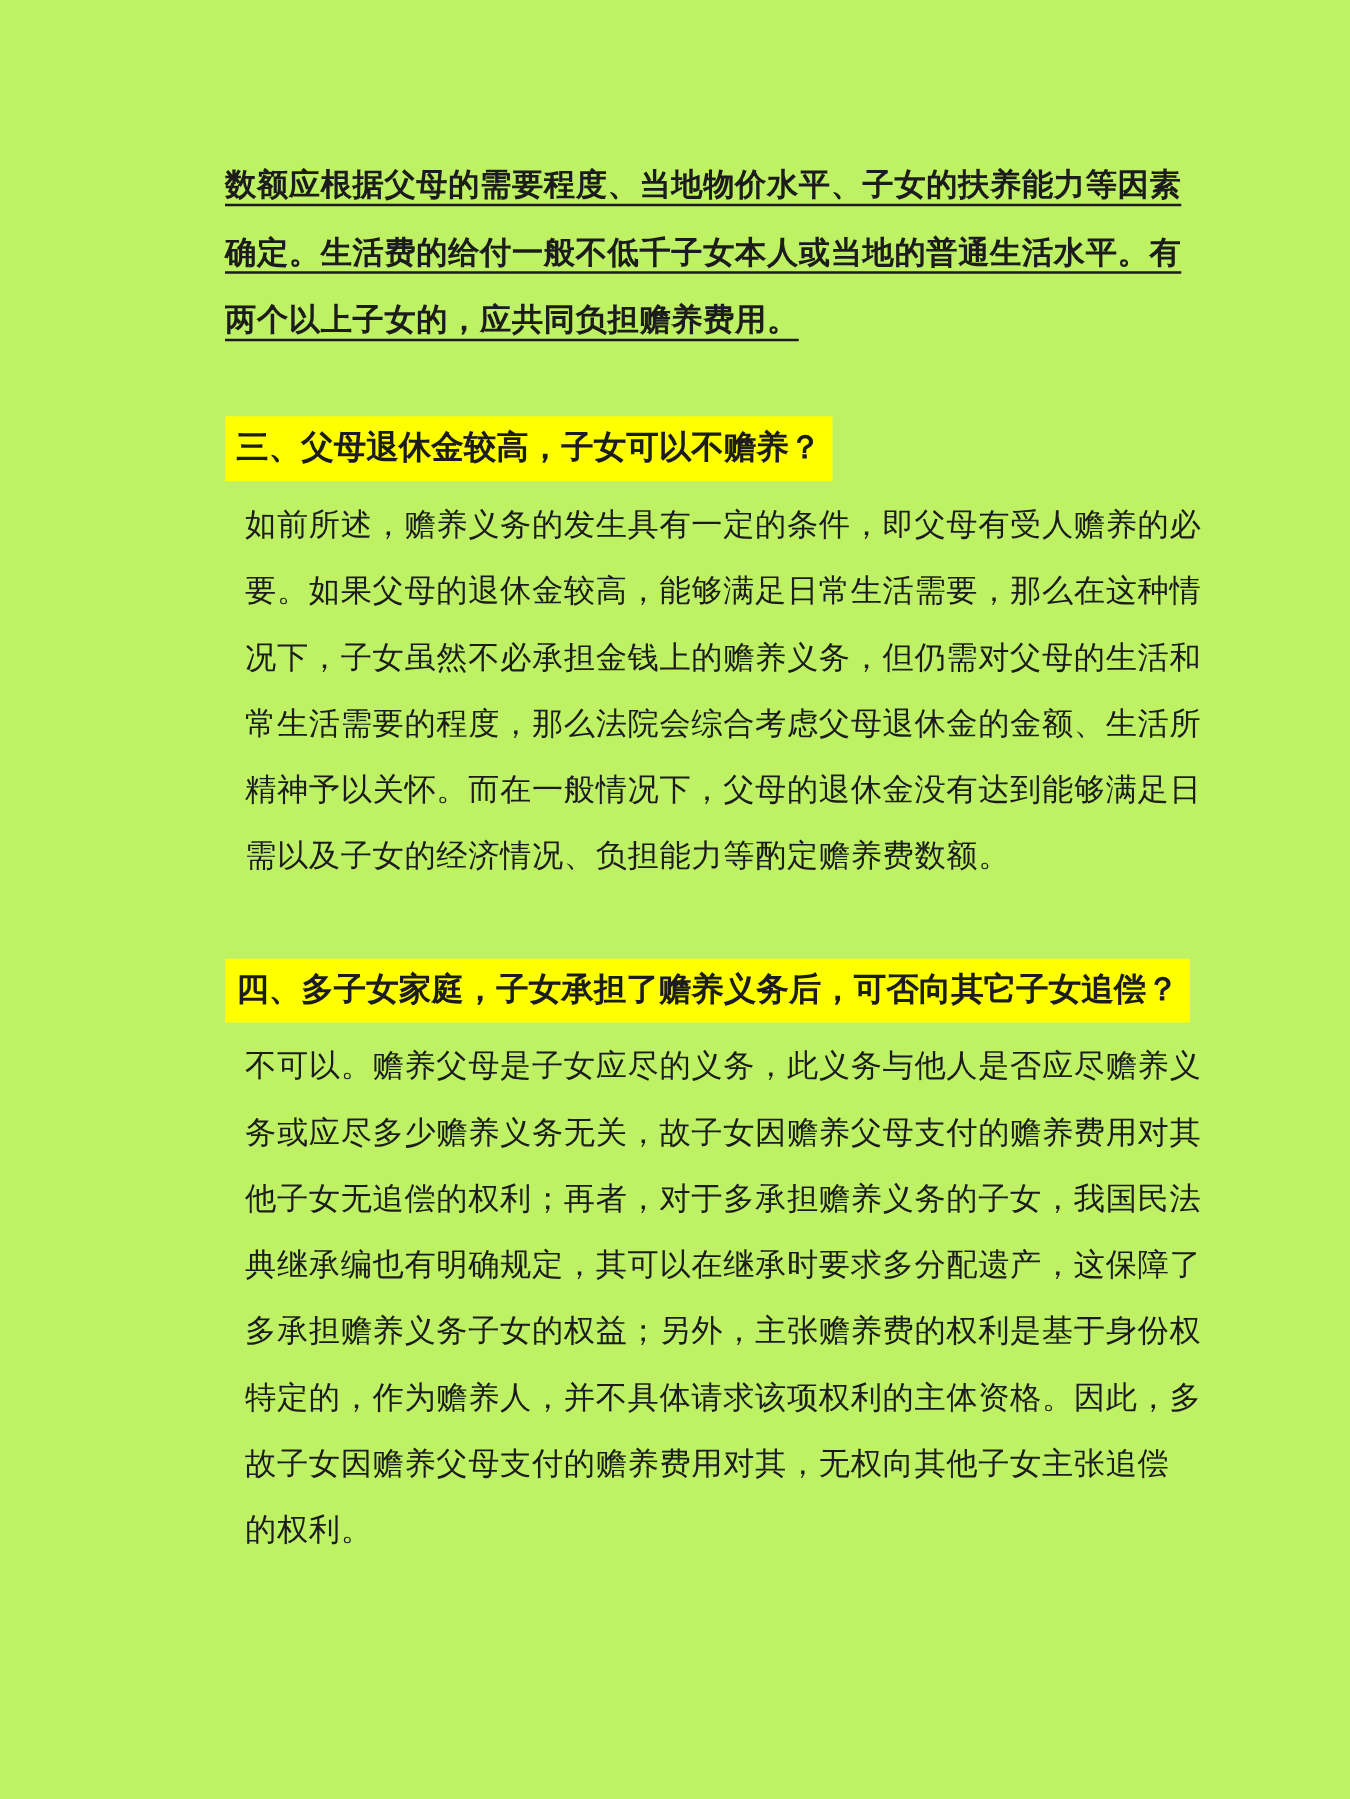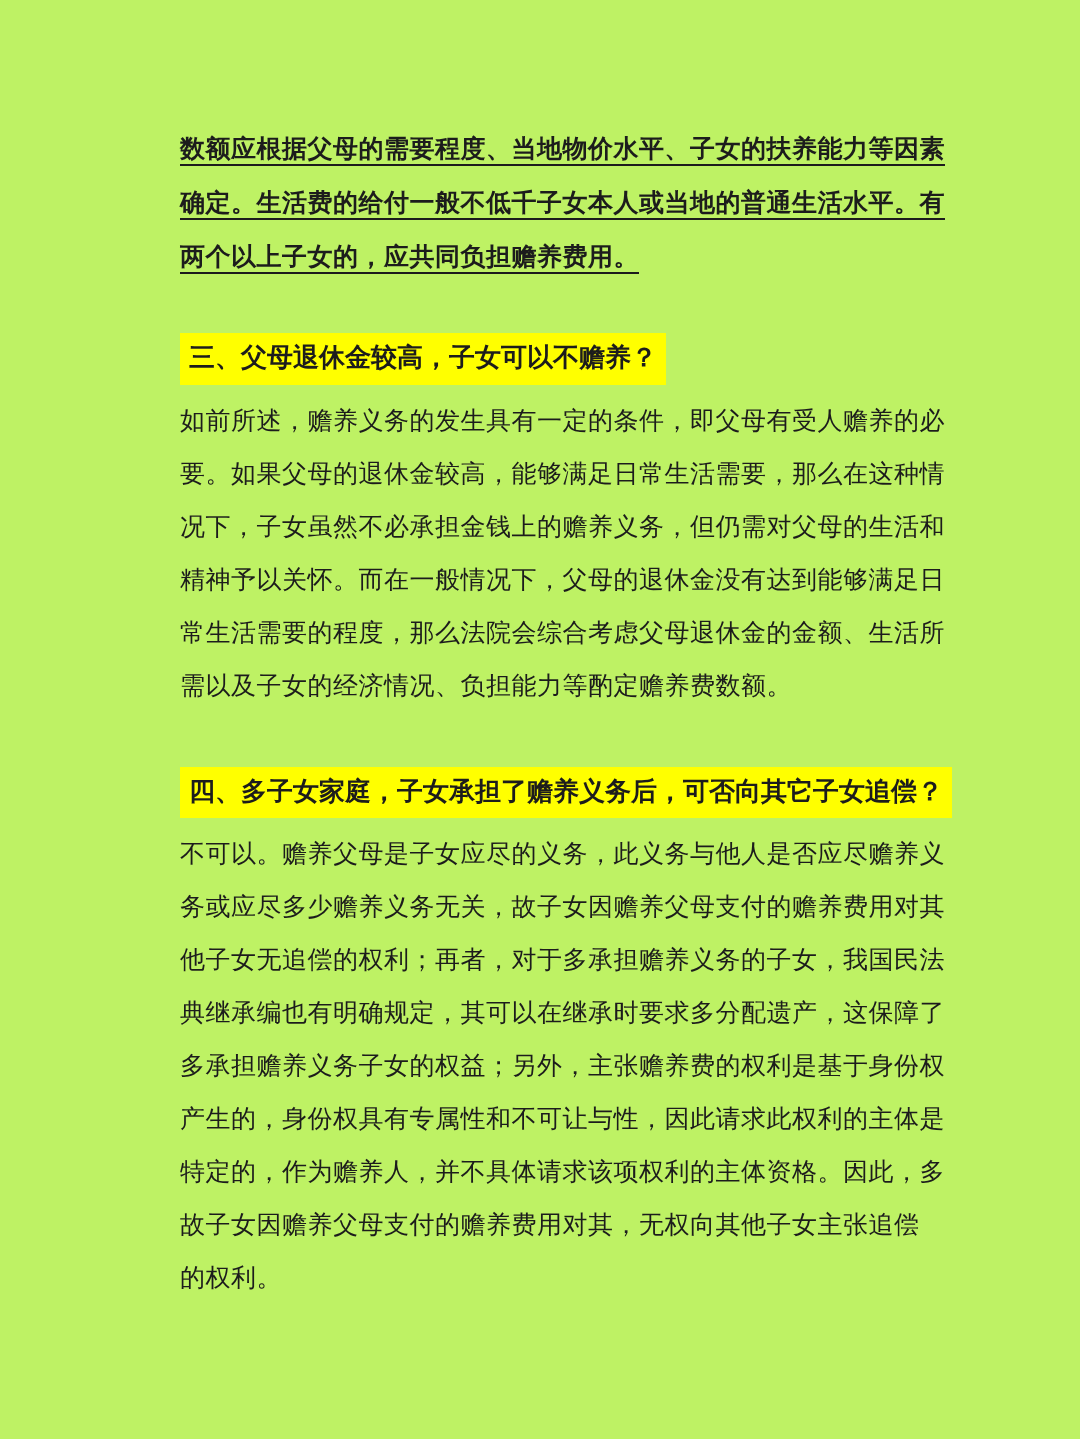--- a/index.html
+++ b/index.html
@@ -44,21 +44,21 @@
   .heading{
     display:inline-block;
     background:var(--highlight);
     font-size:26px;
     font-weight:700;
     line-height:1.1;
     padding:11px 9px 12px 9px;
     white-space:nowrap;
   }
   .section-body{
-    margin:0 0 55px 0;
+    margin:0 0 55px 16px;
   }
 </style>
 </head>
 <body>
 
 <div class="page">
   <div class="content">
 
     <div class="intro">
       <div class="line">数额应根据父母的需要程度、当地物价水平、子女的扶养能力等因素</div>
@@ -67,35 +67,34 @@
     </div>
 
     <div class="heading-row">
       <span class="heading">三、父母退休金较高，子女可以不赡养？</span>
     </div>
 
     <div class="section-body">
       <div class="line">如前所述，赡养义务的发生具有一定的条件，即父母有受人赡养的必</div>
       <div class="line">要。如果父母的退休金较高，能够满足日常生活需要，那么在这种情</div>
       <div class="line">况下，子女虽然不必承担金钱上的赡养义务，但仍需对父母的生活和</div>
+      <div class="line">常生活需要的程度，那么法院会综合考虑父母退休金的金额、生活所</div>
       <div class="line">精神予以关怀。而在一般情况下，父母的退休金没有达到能够满足日</div>
-      <div class="line">常生活需要的程度，那么法院会综合考虑父母退休金的金额、生活所</div>
       <div class="line">需以及子女的经济情况、负担能力等酌定赡养费数额。</div>
     </div>
 
     <div class="heading-row">
       <span class="heading">四、多子女家庭，子女承担了赡养义务后，可否向其它子女追偿？</span>
     </div>
 
     <div class="section-body">
       <div class="line">不可以。赡养父母是子女应尽的义务，此义务与他人是否应尽赡养义</div>
       <div class="line">务或应尽多少赡养义务无关，故子女因赡养父母支付的赡养费用对其</div>
       <div class="line">他子女无追偿的权利；再者，对于多承担赡养义务的子女，我国民法</div>
       <div class="line">典继承编也有明确规定，其可以在继承时要求多分配遗产，这保障了</div>
       <div class="line">多承担赡养义务子女的权益；另外，主张赡养费的权利是基于身份权</div>
-      <div class="line">产生的，身份权具有专属性和不可让与性，因此请求此权利的主体是</div>
       <div class="line">特定的，作为赡养人，并不具体请求该项权利的主体资格。因此，多</div>
       <div class="line">故子女因赡养父母支付的赡养费用对其，无权向其他子女主张追偿</div>
       <div class="line">的权利。</div>
     </div>
 
   </div>
 </div>
 
 </body></html>

